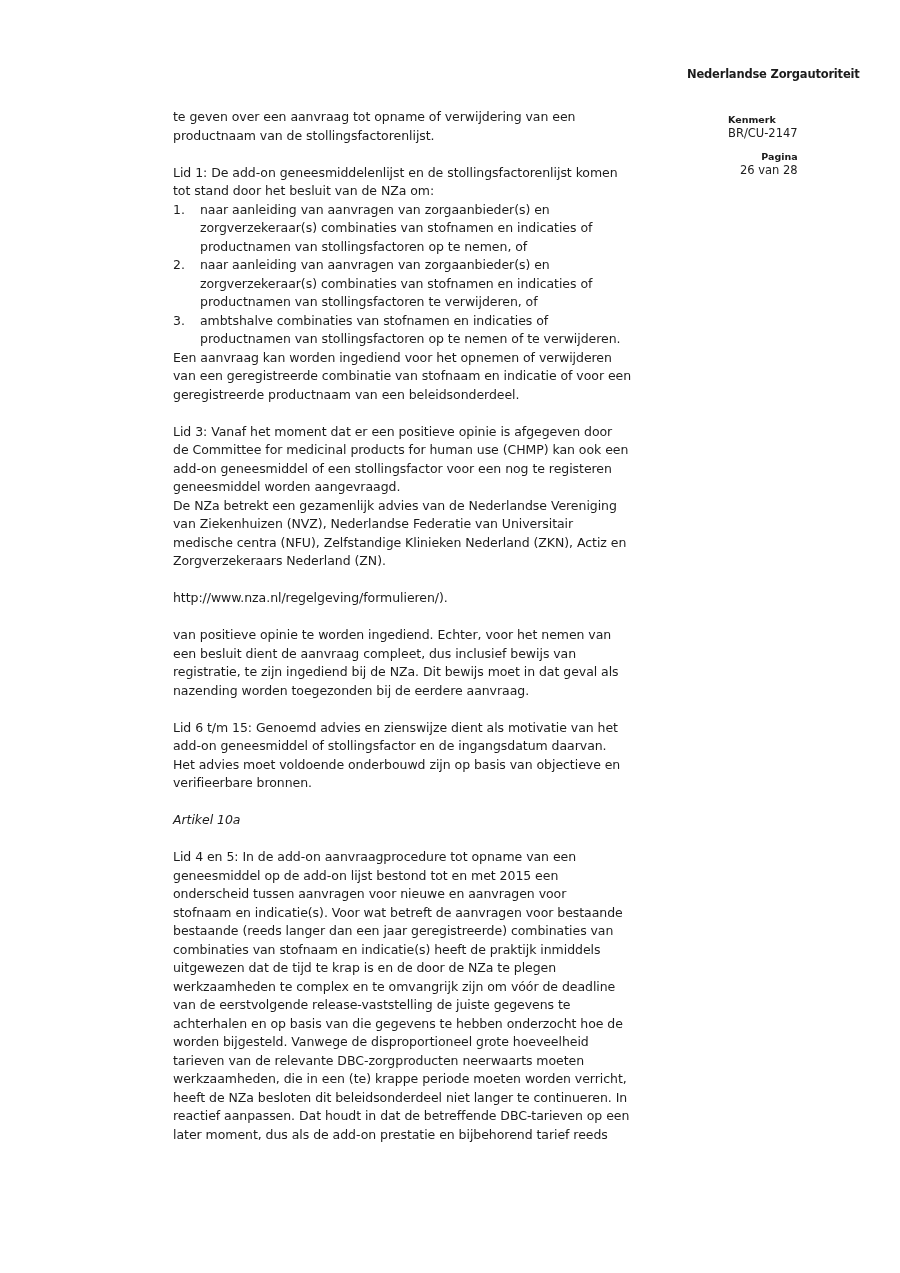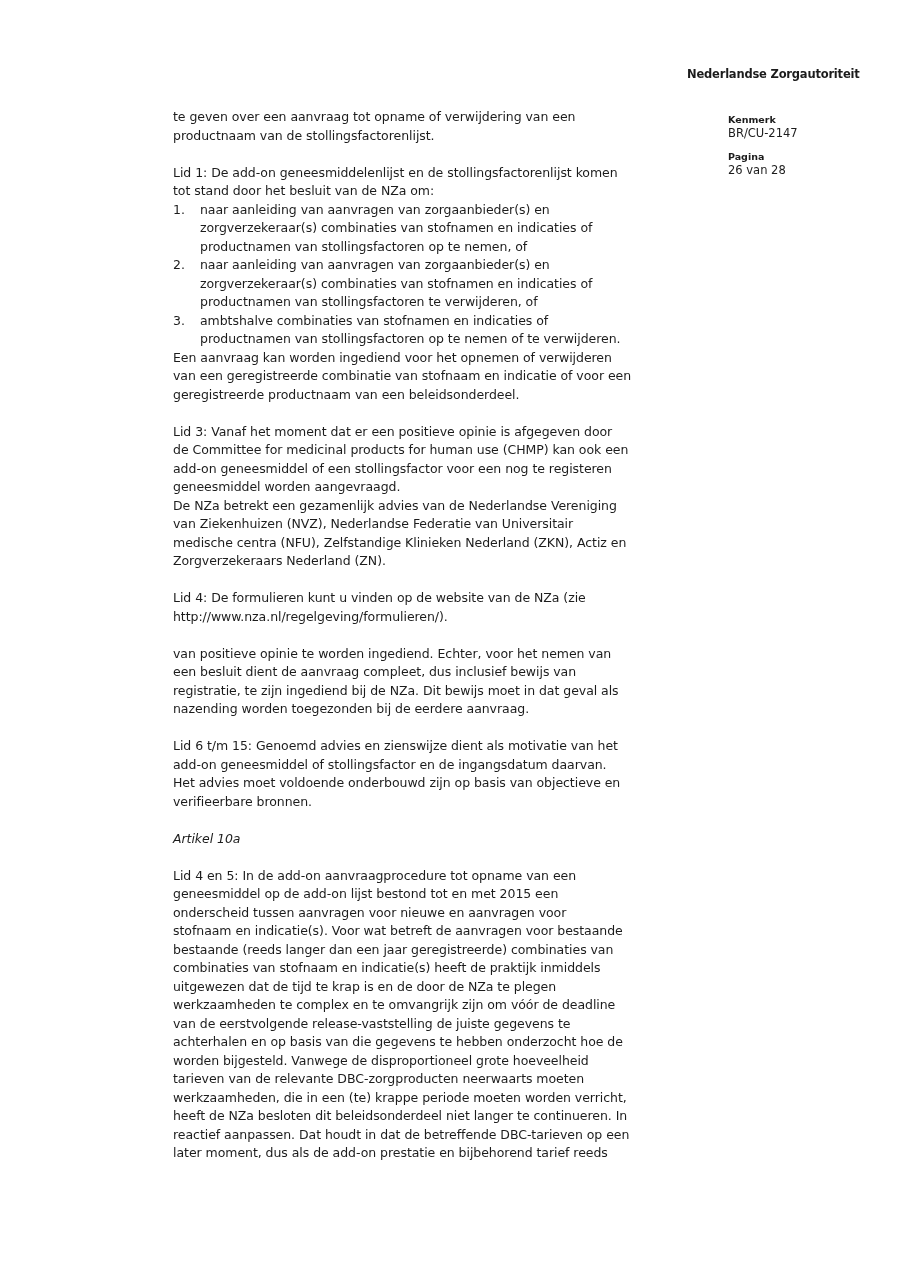--- a/index.html
+++ b/index.html
@@ -24,21 +24,21 @@
     letter-spacing: -0.2px;
     white-space: nowrap;
     margin-top: 6px;
   }
 
   .meta {
     position: absolute;
     left: 728px;
     top: 113px;
   }
-  .meta-block + .meta-block { margin-top: 9px; }
+  .meta-block + .meta-block { margin-top: 9px; text-align: right; }
   .meta-label {
     font-size: 9.5px;
     font-weight: bold;
     line-height: 13px;
     white-space: nowrap;
   }
   .meta-value {
     font-size: 11.5px;
     line-height: 15px;
     white-space: nowrap;
@@ -119,21 +119,20 @@
         <div class="line">Lid 3: Vanaf het moment dat er een positieve opinie is afgegeven door</div>
         <div class="line">de Committee for medicinal products for human use (CHMP) kan ook een</div>
         <div class="line">add-on geneesmiddel of een stollingsfactor voor een nog te registeren</div>
         <div class="line">geneesmiddel worden aangevraagd.</div>
         <div class="line">De NZa betrekt een gezamenlijk advies van de Nederlandse Vereniging</div>
         <div class="line">van Ziekenhuizen (NVZ), Nederlandse Federatie van Universitair</div>
         <div class="line">medische centra (NFU), Zelfstandige Klinieken Nederland (ZKN), Actiz en</div>
         <div class="line">Zorgverzekeraars Nederland (ZN).</div>
       </div>
       <div class="block gap">
-        <div class="line">Lid 4: De formulieren kunt u vinden op de website van de NZa (zie</div>
         <div class="line">http://www.nza.nl/regelgeving/formulieren/).</div>
       </div>
       <div class="block gap">
         <div class="line">van positieve opinie te worden ingediend. Echter, voor het nemen van</div>
         <div class="line">een besluit dient de aanvraag compleet, dus inclusief bewijs van</div>
         <div class="line">registratie, te zijn ingediend bij de NZa. Dit bewijs moet in dat geval als</div>
         <div class="line">nazending worden toegezonden bij de eerdere aanvraag.</div>
       </div>
       <div class="block gap">
         <div class="line">Lid 6 t/m 15: Genoemd advies en zienswijze dient als motivatie van het</div>

